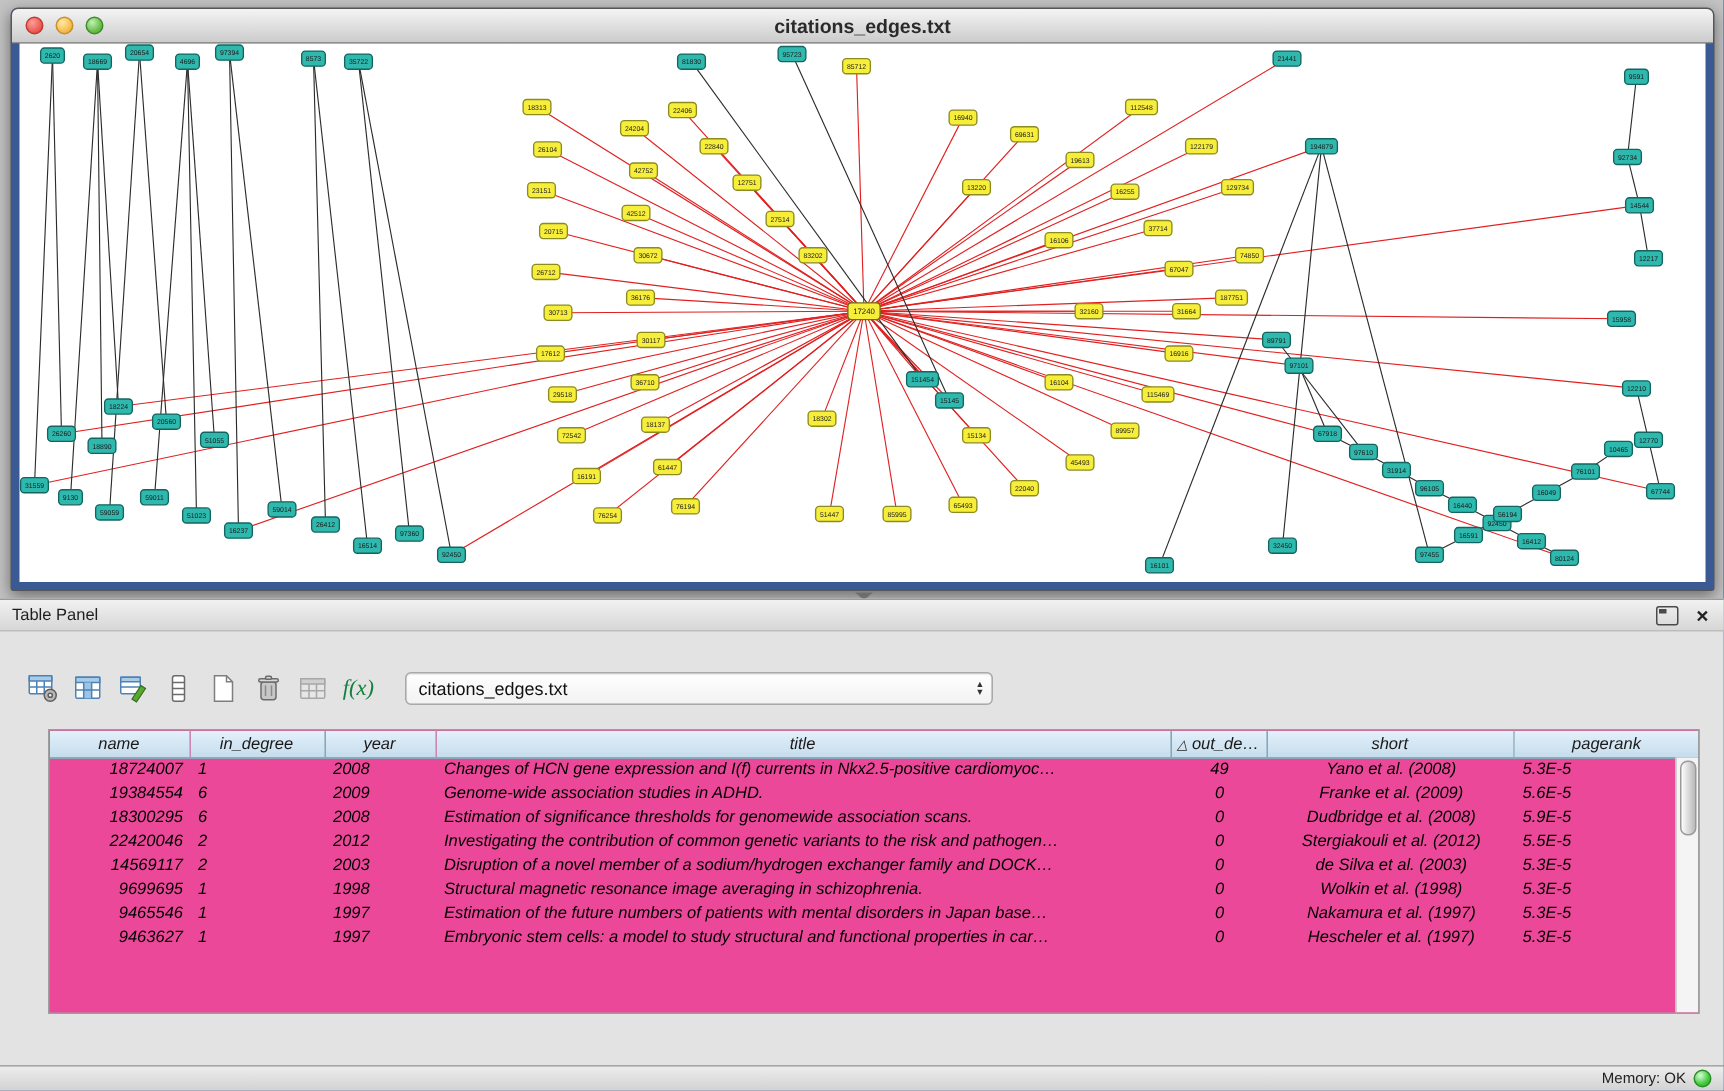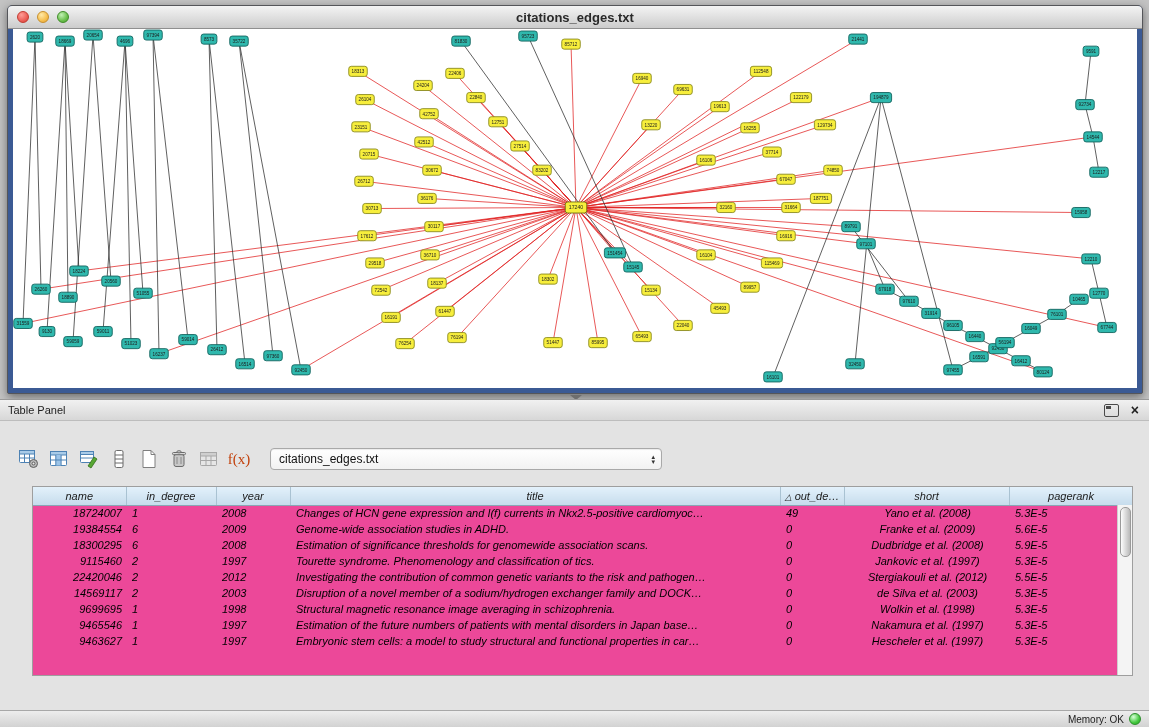--- a/index.html
+++ b/index.html
@@ -52,21 +52,21 @@
     height:20px;display:flex;align-items:center;
     background:linear-gradient(#f1f1f1,#d7d7d7);
     border-bottom:1px solid #bdbdbd;padding:0 10px 0 8px;
   }
   .panel-titlebar .ptitle{font-size:11px;color:#1e1e1e;flex:1;}
   .float-btn{width:13px;height:11px;border:1.5px solid #4a4a4a;border-radius:2px;position:relative;margin-right:12px;cursor:default;}
   .float-btn:after{content:"";position:absolute;left:1px;top:1px;width:5px;height:3px;background:#4a4a4a;}
   .close-btn{font-size:14px;font-weight:bold;color:#222;line-height:14px;cursor:default;}
   .toolbar{position:absolute;top:44px;left:14px;height:30px;display:flex;align-items:center;}
   .tb-btn{width:30px;height:28px;display:flex;align-items:center;justify-content:center;background:transparent;border:none;padding:0;}
-  .fx-label{font-family:"Liberation Serif",serif;font-size:15px;color:#c2410c;}
+  .fx-label{font-family:"Liberation Serif",serif;font-style:italic;font-size:15px;color:#15803d;}
   .net-select{
     margin-left:16px;width:392px;height:22px;box-sizing:border-box;
     background:linear-gradient(#ffffff,#f2f2f2);
     border:1px solid #a9a9a9;border-radius:4px;
     display:flex;align-items:center;padding:0 4px 0 8px;
     box-shadow:inset 0 1px 1px rgba(0,0,0,.08);
   }
   .net-select .sel-text{flex:1;font-size:12px;color:#111;}
   .sel-arrows{display:flex;flex-direction:column;align-items:center;line-height:5px;font-size:7px;color:#333;padding:0 2px;}
   
@@ -82,21 +82,21 @@
     font-size:11px;font-weight:normal;color:#1a1a1a;text-align:center;
     overflow:hidden;white-space:nowrap;padding:0 3px;
   }
   table.node-table td{
     height:16px;box-sizing:border-box;font-size:11px;color:#000;
     padding:0 4px 0 6px;white-space:nowrap;overflow:hidden;text-overflow:ellipsis;
   }
   td.c5{text-align:center;}
   .sort-tri{font-size:9px;margin-right:3px;color:#222;}
   .c0{width:93px;text-align:right;} .c1{width:90px;} .c2{width:74px;} .c3{width:490px;}
-  .c4{width:64px;} .c5{width:165px;} .c6{width:124px;}
+  .c4{width:64px;text-align:center;} .c5{width:165px;} .c6{width:124px;}
   .vscroll{
     position:absolute;top:18px;right:0;bottom:0;width:15px;
     background:#f4f4f4;border-left:1px solid #cfcfcf;box-sizing:border-box;
   }
   .vthumb{
     position:absolute;top:2px;left:2px;width:9px;height:48px;border-radius:5px;
     background:linear-gradient(90deg,#fdfdfd,#b9b9b9);border:1px solid #9a9a9a;
   }
   
   .tabs-row{position:absolute;top:277px;left:0;width:100%;display:flex;justify-content:center;}
@@ -808,29 +808,20 @@
           <tr>
             <td class="c0">18300295</td>
             <td class="c1">6</td>
             <td class="c2">2008</td>
             <td class="c3">Estimation of significance thresholds for genomewide association scans.</td>
             <td class="c4">0</td>
             <td class="c5">Dudbridge et al. (2008)</td>
             <td class="c6">5.9E-5</td>
           </tr>
           <tr>
-            <td class="c0">9115460</td>
-            <td class="c1">2</td>
-            <td class="c2">1997</td>
-            <td class="c3">Tourette syndrome. Phenomenology and classification of tics.</td>
-            <td class="c4">0</td>
-            <td class="c5">Jankovic et al. (1997)</td>
-            <td class="c6">5.3E-5</td>
-          </tr>
-          <tr>
             <td class="c0">22420046</td>
             <td class="c1">2</td>
             <td class="c2">2012</td>
             <td class="c3">Investigating the contribution of common genetic variants to the risk and pathogen…</td>
             <td class="c4">0</td>
             <td class="c5">Stergiakouli et al. (2012)</td>
             <td class="c6">5.5E-5</td>
           </tr>
           <tr>
             <td class="c0">14569117</td>

